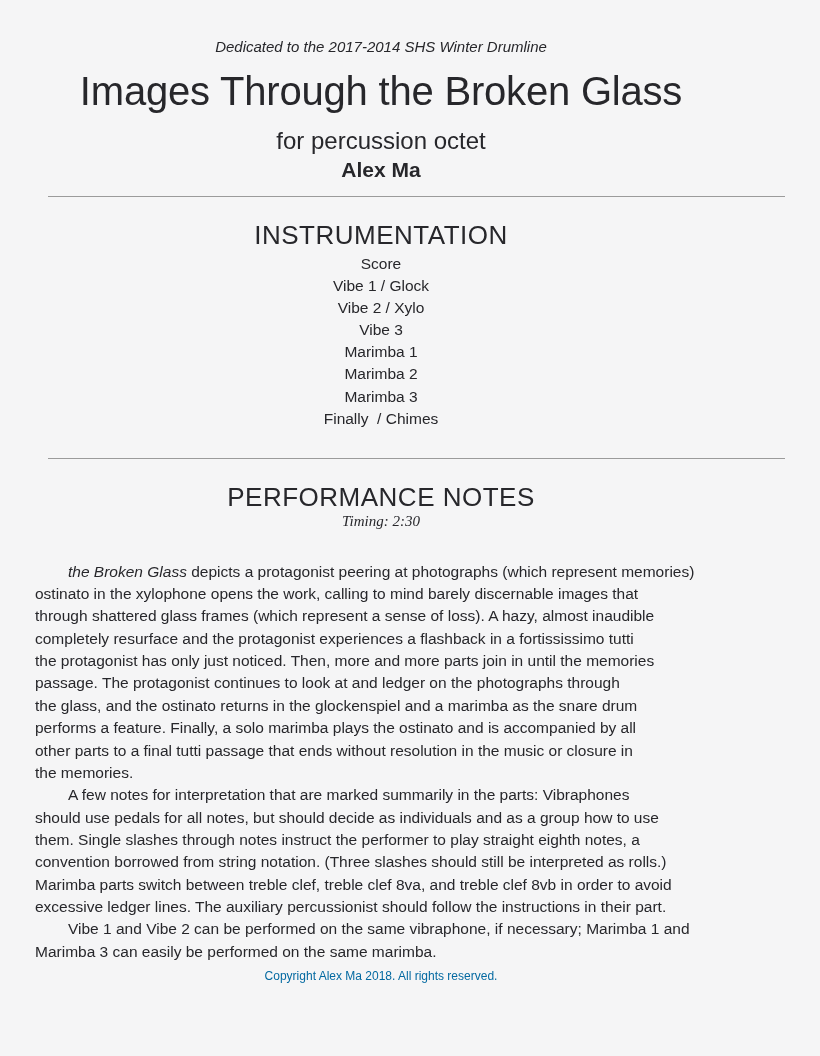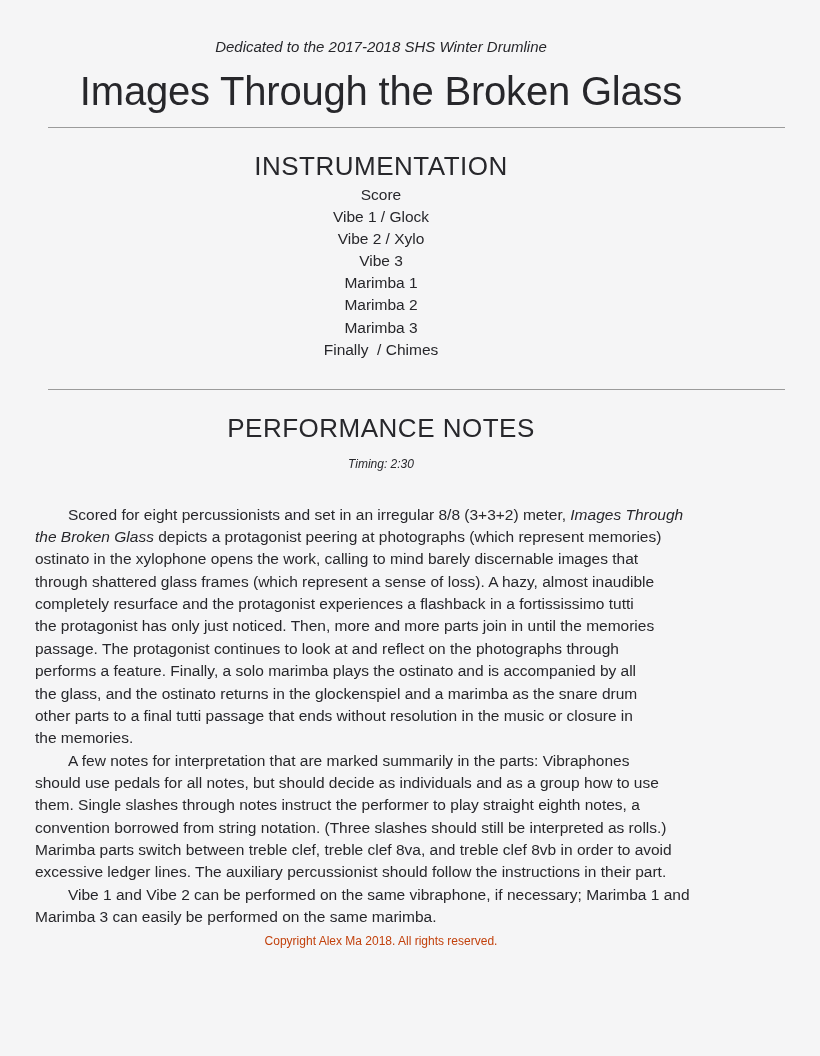--- a/index.html
+++ b/index.html
@@ -28,43 +28,45 @@
   }
   .divider.second { margin-top: 28px; }
 
   h2.section-heading {
     font-size: 26px; font-weight: 400; line-height: 28px;
     margin: 24px 0 0 0; letter-spacing: 0.5px;
   }
   .instr-list { margin-top: 4px; font-size: 15.5px; line-height: 22.1px; }
   .instr-list .line { white-space: pre; }
 
-  .timing { margin-top: 12px; font-size: 12px; font-style: italic; line-height: 20px; }
+  .timing { font-size: 15px; font-style: italic; line-height: 20px; font-family: Liberation Serif, serif; }
 
   .body-text {
     margin-top: 30px;
     padding-left: 35px;
     font-size: 15.5px;
     line-height: 22.35px;
     text-align: left;
   }
   .para .line { white-space: pre; }
   .para .line:first-child { text-indent: 33px; }
   .para em { font-style: italic; }
 
-  .copyright { margin-top: 6px; font-size: 12px; line-height: 14px; color: #c2410c; }
+  .copyright { margin-top: 6px; font-size: 12px; line-height: 14px; color: #0369a1; }
 </style>
 </head>
 <body>
 
 <div class="page">
 
   <header class="header content">
-    <div class="dedication">Dedicated to the 2017-2018 SHS Winter Drumline</div>
+    <div class="dedication">Dedicated to the 2017-2014 SHS Winter Drumline</div>
     <h1 class="title">Images Through the Broken Glass</h1>
+    <div class="subtitle">for percussion octet</div>
+    <div class="composer">Alex Ma</div>
   </header>
 
   <hr class="divider">
 
   <section class="content">
     <h2 class="section-heading">INSTRUMENTATION</h2>
     <div class="instr-list">
         <div class="line"><span>Score</span></div>
         <div class="line"><span>Vibe 1 / Glock</span></div>
         <div class="line"><span>Vibe 2 / Xylo</span></div>
@@ -78,29 +80,28 @@
 
   <hr class="divider second">
 
   <section>
     <div class="content">
       <h2 class="section-heading">PERFORMANCE NOTES</h2>
       <div class="timing">Timing: 2:30</div>
     </div>
     <div class="body-text">
       <div class="para">
-          <div class="line"><span>Scored for eight percussionists and set in an irregular 8/8 (3+3+2) meter, </span><em>Images Through</em><span></span></div>
           <div class="line"><span></span><em>the Broken Glass</em><span> depicts a protagonist peering at photographs (which represent memories)</span></div>
           <div class="line"><span>ostinato in the xylophone opens the work, calling to mind barely discernable images that</span></div>
           <div class="line"><span>through shattered glass frames (which represent a sense of loss). A hazy, almost inaudible</span></div>
           <div class="line"><span>completely resurface and the protagonist experiences a flashback in a fortississimo tutti</span></div>
           <div class="line"><span>the protagonist has only just noticed. Then, more and more parts join in until the memories</span></div>
-          <div class="line"><span>passage. The protagonist continues to look at and reflect on the photographs through</span></div>
+          <div class="line"><span>passage. The protagonist continues to look at and ledger on the photographs through</span></div>
+          <div class="line"><span>the glass, and the ostinato returns in the glockenspiel and a marimba as the snare drum</span></div>
           <div class="line"><span>performs a feature. Finally, a solo marimba plays the ostinato and is accompanied by all</span></div>
-          <div class="line"><span>the glass, and the ostinato returns in the glockenspiel and a marimba as the snare drum</span></div>
           <div class="line"><span>other parts to a final tutti passage that ends without resolution in the music or closure in</span></div>
           <div class="line"><span>the memories.</span></div>
         </div>
       <div class="para">
           <div class="line"><span>A few notes for interpretation that are marked summarily in the parts: Vibraphones</span></div>
           <div class="line"><span>should use pedals for all notes, but should decide as individuals and as a group how to use</span></div>
           <div class="line"><span>them. Single slashes through notes instruct the performer to play straight eighth notes, a</span></div>
           <div class="line"><span>convention borrowed from string notation. (Three slashes should still be interpreted as rolls.)</span></div>
           <div class="line"><span>Marimba parts switch between treble clef, treble clef 8va, and treble clef 8vb in order to avoid</span></div>
           <div class="line"><span>excessive ledger lines. The auxiliary percussionist should follow the instructions in their part.</span></div>

